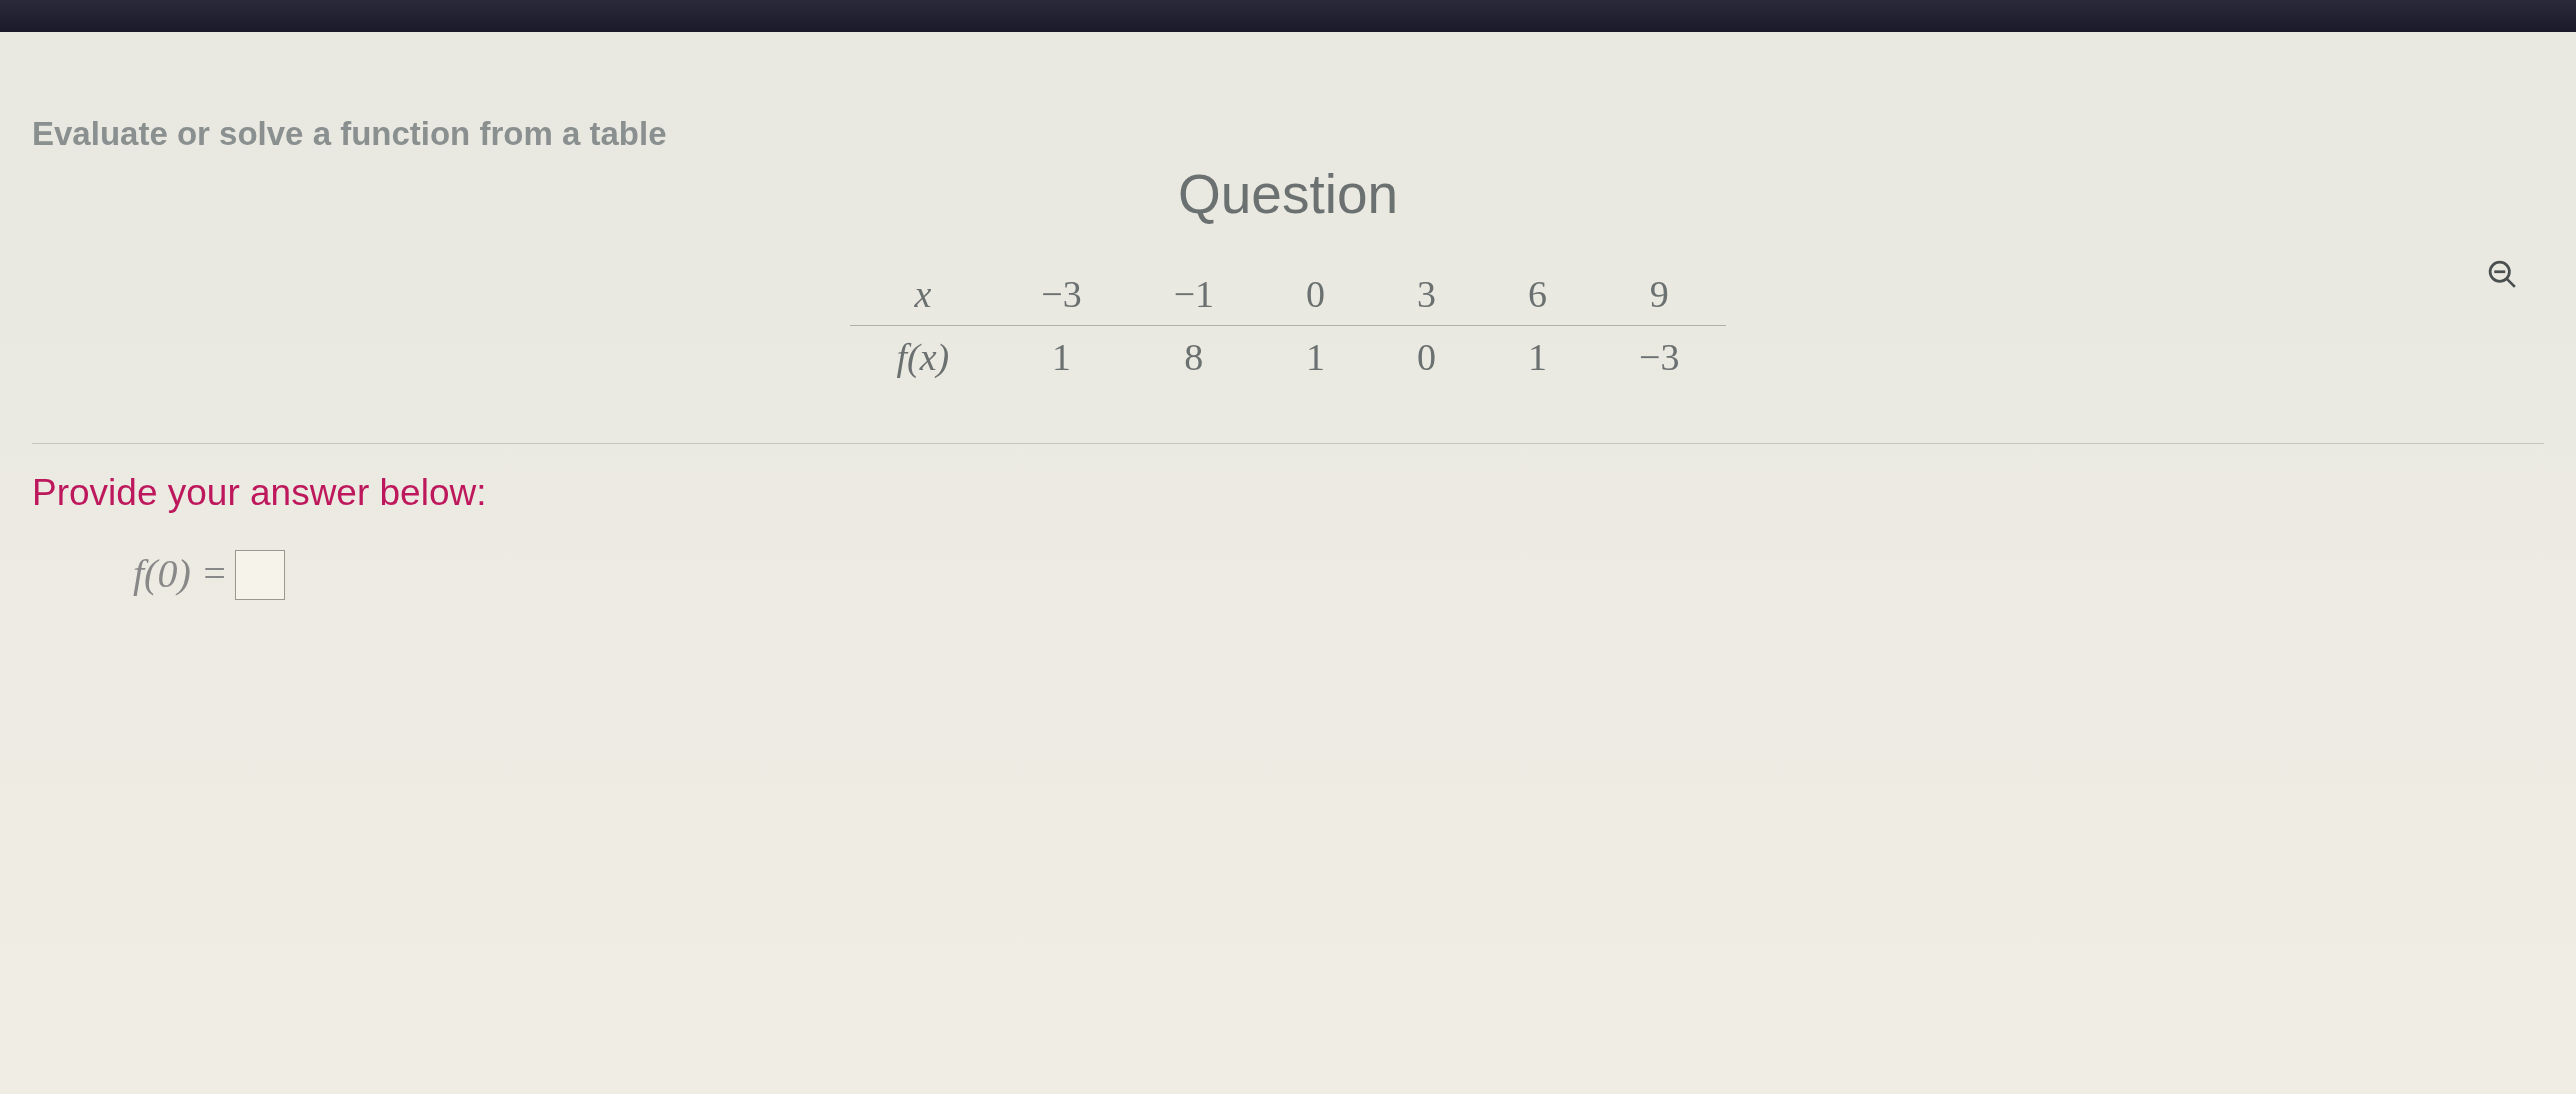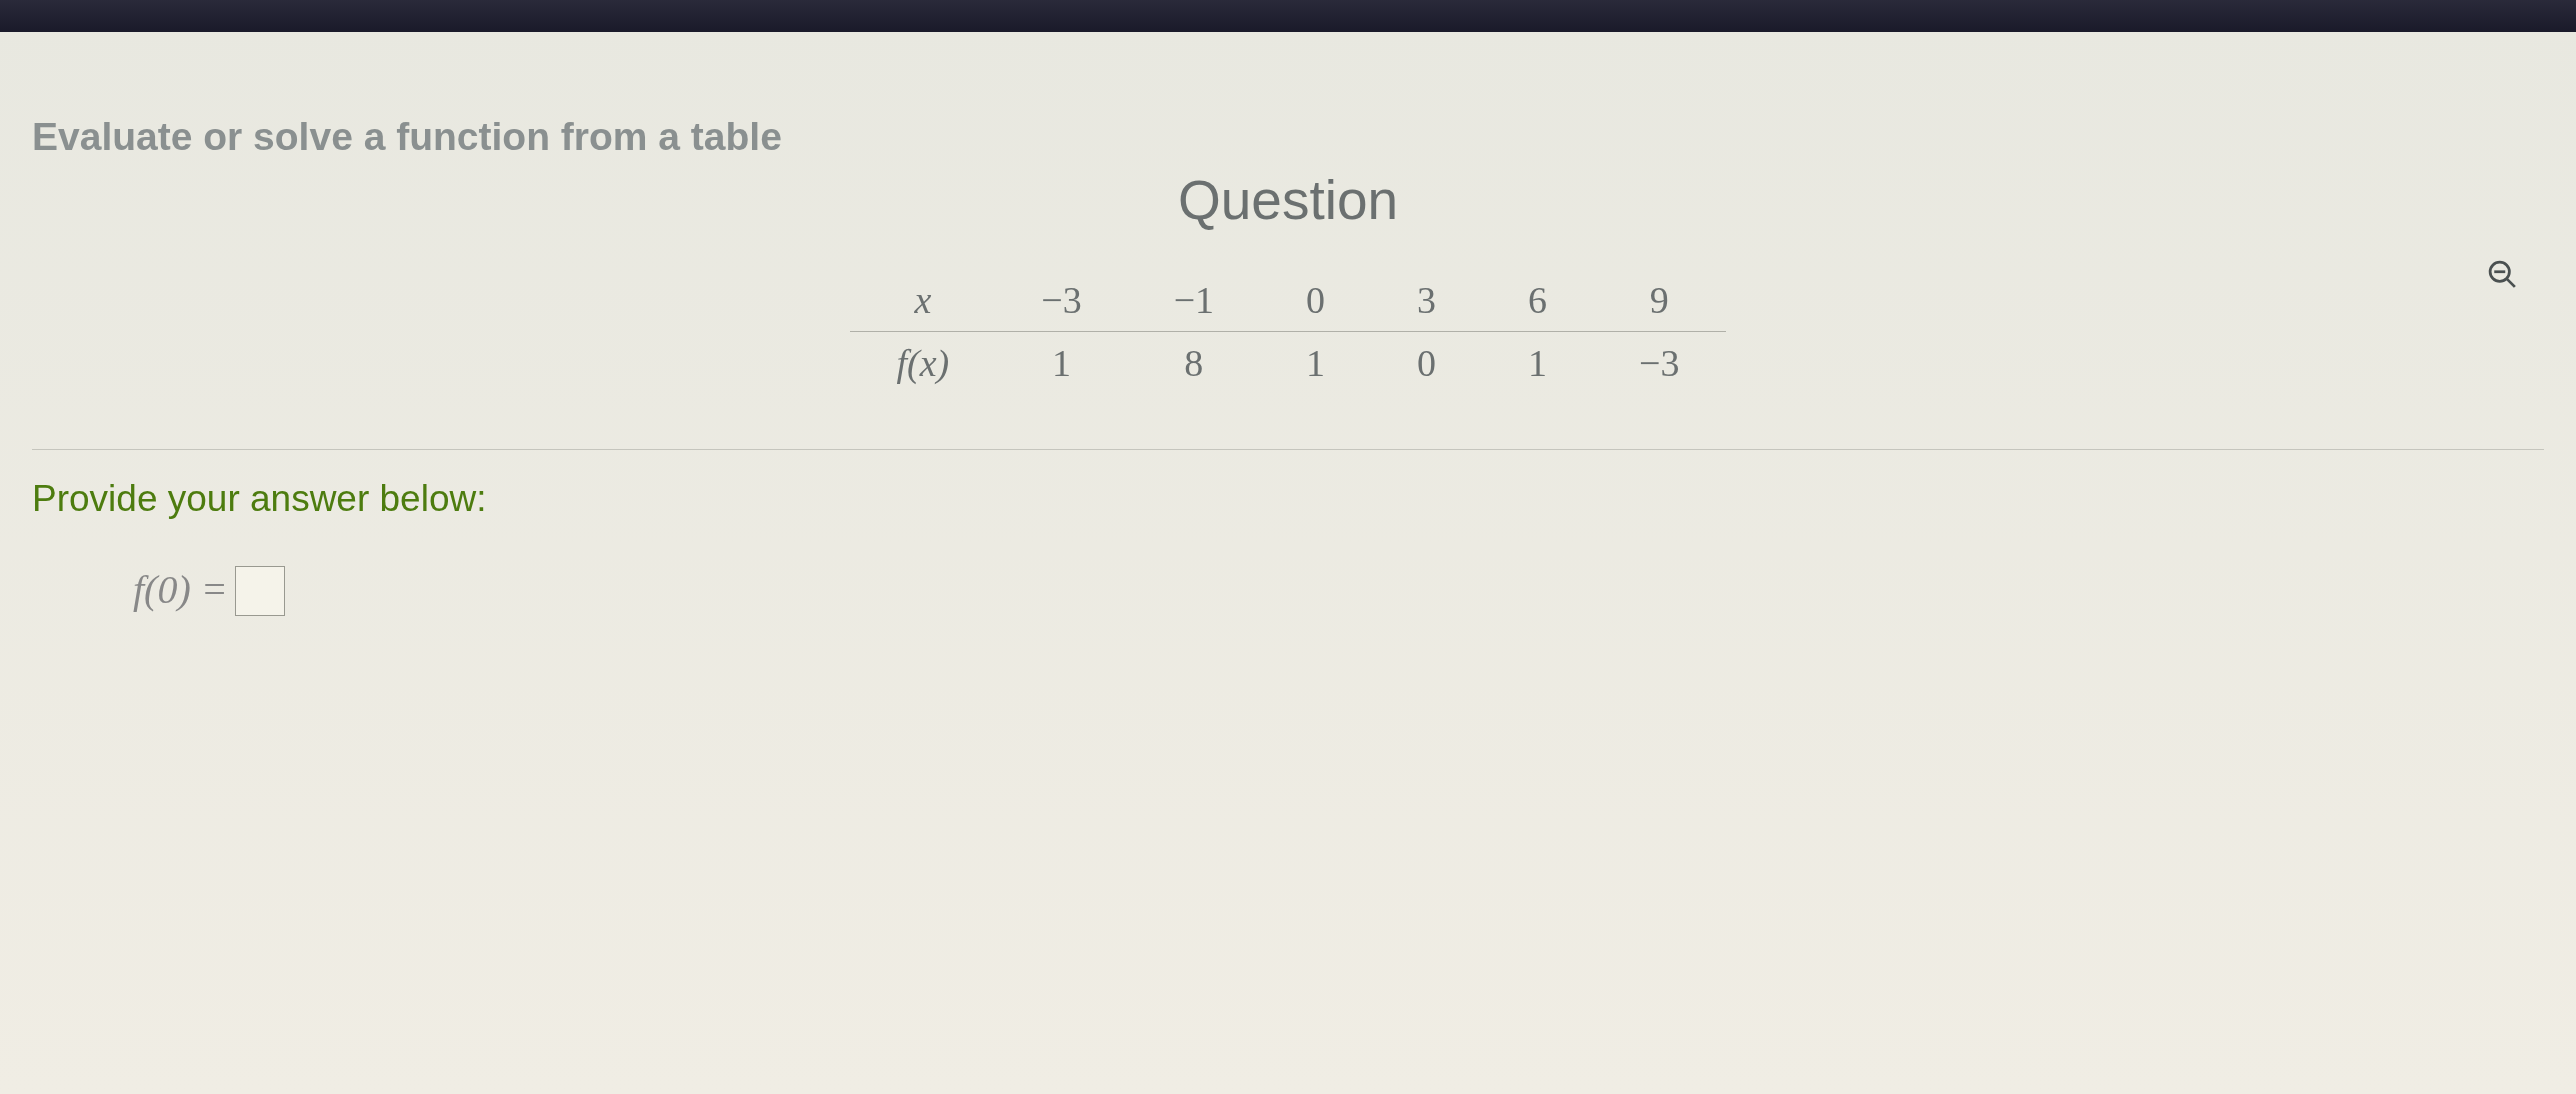--- a/index.html
+++ b/index.html
@@ -17,21 +17,21 @@
     }
     .top-bar {
       width: 100%;
       height: 32px;
       background: linear-gradient(to bottom, #2a2a3a, #1a1a2a);
     }
     .content {
       padding: 27.5px 32px;
     }
     .topic-label {
-      font-size: 39px;
+      font-size: 33px;
       color: #8a9090;
       font-weight: 600;
       margin-top: 55px;
       margin-bottom: 9.2px;
     }
     .question-heading {
       font-size: 55px;
       color: #6b7070;
       font-weight: 400;
       margin-bottom: 37px;
@@ -66,22 +66,22 @@
     }
     .values-table tr:first-child td {
       border-bottom: 1.8px solid #b0b0a8;
     }
     .answer-section {
       border-top: 1.8px solid #c5c5bd;
       padding-top: 27.5px;
     }
     .answer-label {
       font-size: 37px;
-      color: #4d7c0f;
-      margin-bottom: 46px;
+      color: #be185d;
+      margin-bottom: 36px;
     }
     .answer-row {
       display: flex;
       margin-left: 101px;
     }
     .answer-expr {
       font-size: 40px;
       color: #888888;
       font-family: 'Times New Roman', serif;
       font-style: italic;

